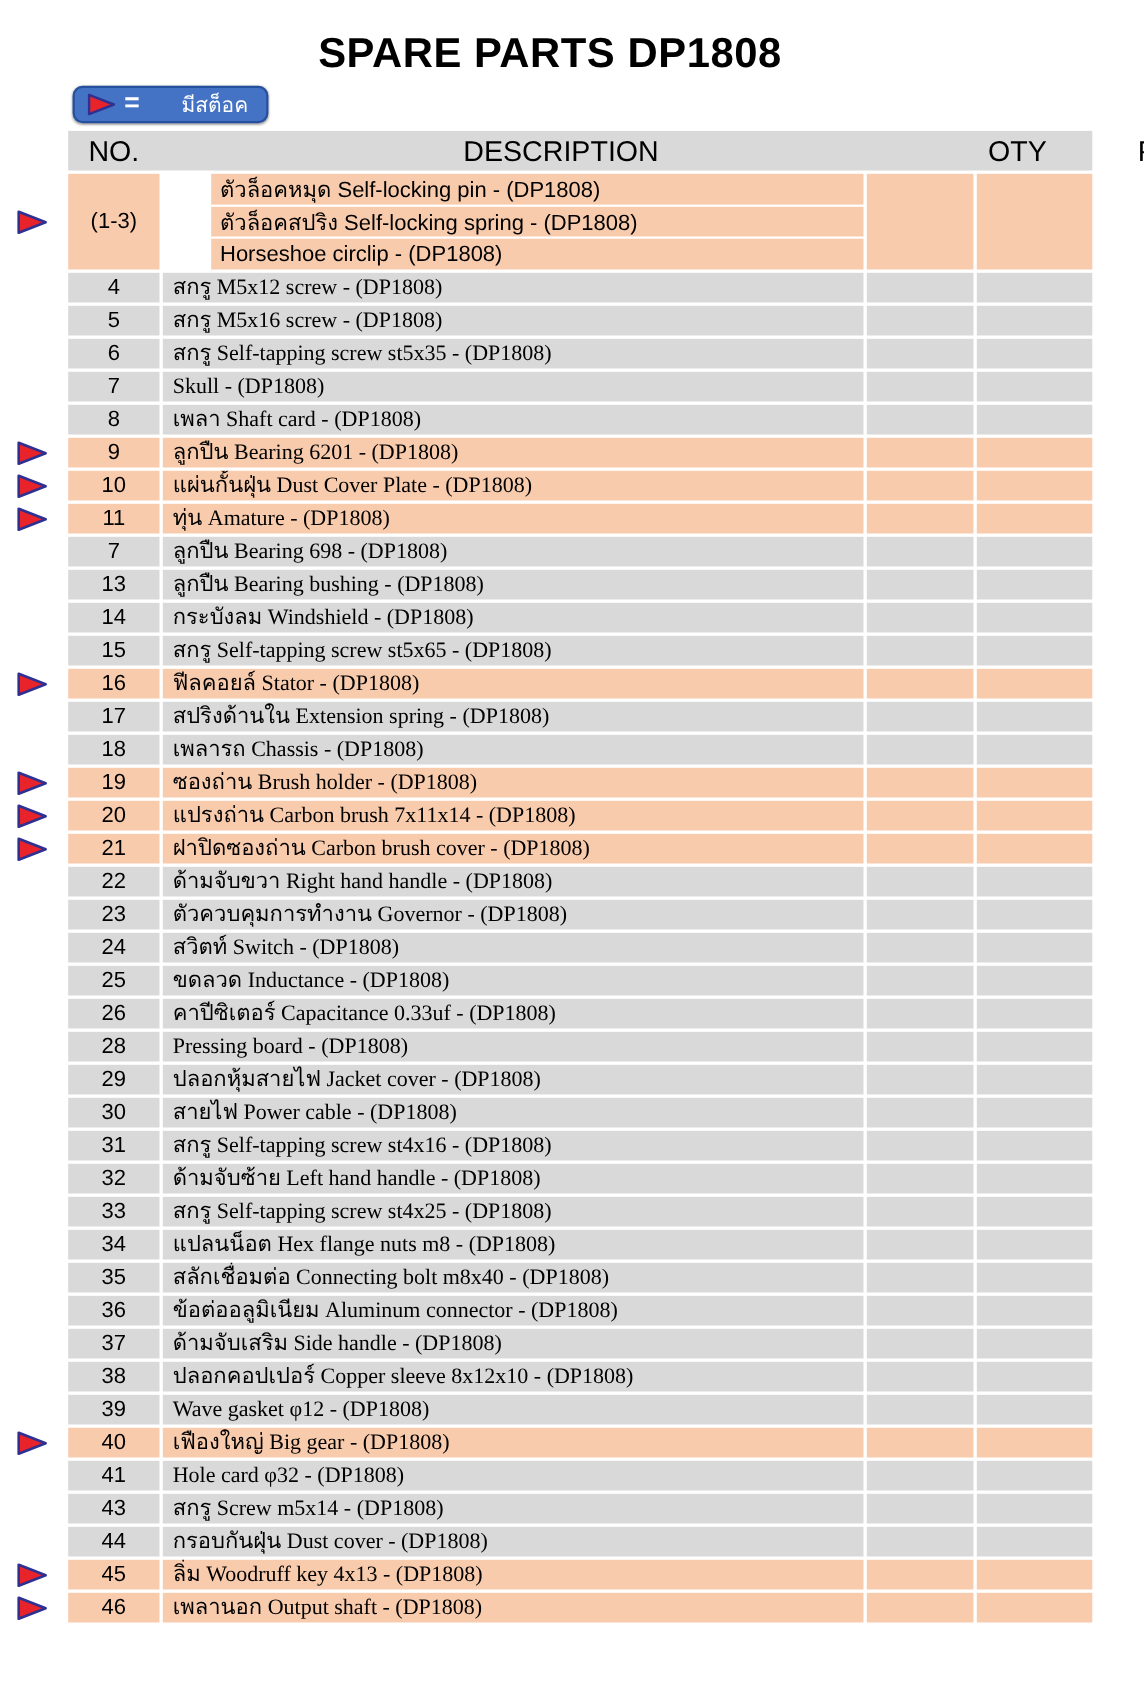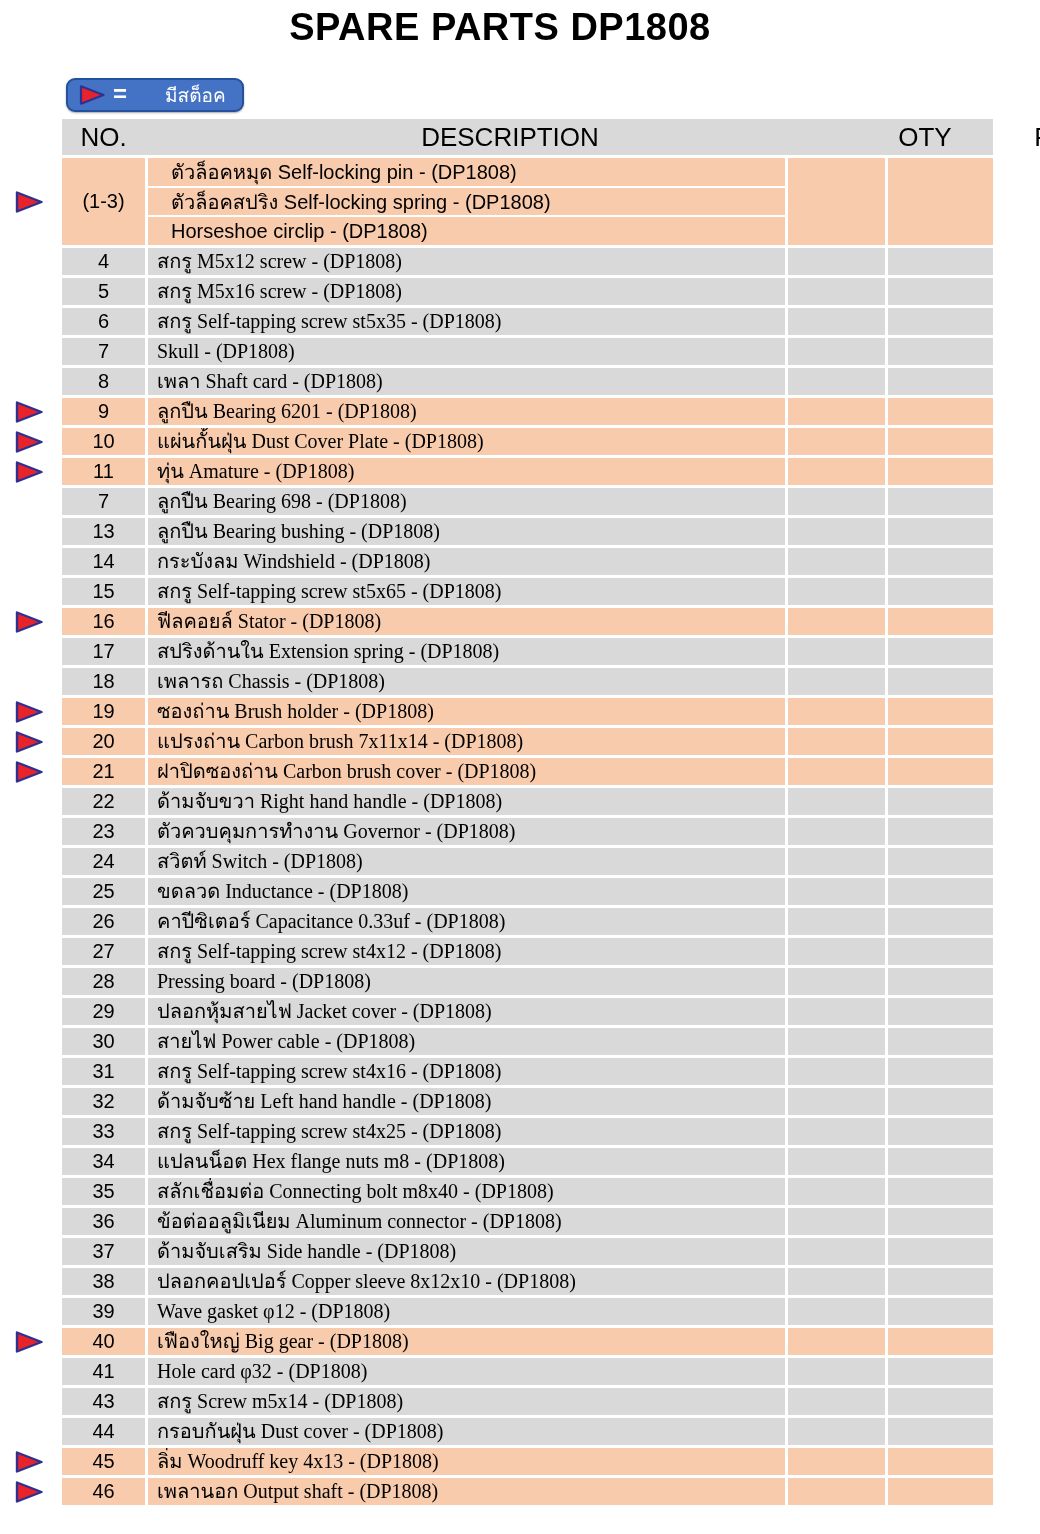--- a/index.html
+++ b/index.html
@@ -2,21 +2,21 @@
 <html><head>
 <meta charset="utf-8">
 <style>
   html,body { margin:0; padding:0; }
   body {
     width:1040px; height:1534px; position:relative; overflow:hidden;
     background:#ffffff; color:#000;
     font-family:"Liberation Sans","DejaVu Sans",sans-serif;
   }
   .page-title {
-    position:absolute; top:6px; left:0; width:1000px;
+    position:absolute; top:28px; left:0; width:1000px;
     text-align:center; font-size:38px; font-weight:600; letter-spacing:0.5px;
   }
   
   .legend {
     position:absolute; left:66px; top:78px; width:178px; height:34px;
     background:#4472c4; border:2px solid #24509e; border-radius:9px;
     box-sizing:border-box; display:flex; align-items:center; gap:7px;
     padding:0 10px; box-shadow:0 1px 2px rgba(0,0,0,.35);
   }
   .legend svg { width:28px; height:22px; flex:0 0 auto; }
@@ -41,21 +41,21 @@
   .cell-desc { padding-left:9px;font-family:Liberation Serif, serif; }
   
   .group-row {
     display:grid; grid-template-columns:83px 637px 97px 105px;
     grid-template-rows:repeat(3,1fr); column-gap:3px; row-gap:2px;
     height:87px; margin-bottom:3px; position:relative;
     font-size:20px;
   }
   .group-row .cell { background:#f8cbad; overflow:hidden; white-space:nowrap; }
   .group-no { grid-column:1; grid-row:1/4; display:flex; align-items:center; justify-content:center; }
-  .group-desc { grid-column:2; padding-left:23px; display:flex; align-items:center; }
+  .group-desc { grid-column:2; padding-left:8px; display:flex; align-items:center;margin-left:44px; }
   .group-oty { grid-column:3; grid-row:1/4; }
   .group-price { grid-column:4; grid-row:1/4; }
   
   .stock-arrow { display:none; }
   .row.in-stock .stock-arrow, .group-row .stock-arrow {
     display:block; position:absolute; left:-48px; top:50%;
     transform:translateY(-50%); width:30px; height:24px;
   }
   .stock-arrow svg { width:30px; height:24px; display:block; }
   .tri { fill:#e8232a; stroke:#2e3192; stroke-width:2.4; stroke-linejoin:round; }
@@ -280,27 +280,20 @@
   </div>
       <div class="row">
 
     <div class="cell cell-no">26</div>
     <div class="cell cell-desc">คาปีซิเตอร์ Capacitance 0.33uf - (DP1808)</div>
     <div class="cell cell-oty"></div>
     <div class="cell cell-price"></div>
   </div>
       <div class="row">
 
-    <div class="cell cell-no">27</div>
-    <div class="cell cell-desc">สกรู Self-tapping screw st4x12 - (DP1808)</div>
-    <div class="cell cell-oty"></div>
-    <div class="cell cell-price"></div>
-  </div>
-      <div class="row">
-
     <div class="cell cell-no">28</div>
     <div class="cell cell-desc">Pressing board - (DP1808)</div>
     <div class="cell cell-oty"></div>
     <div class="cell cell-price"></div>
   </div>
       <div class="row">
 
     <div class="cell cell-no">29</div>
     <div class="cell cell-desc">ปลอกหุ้มสายไฟ Jacket cover - (DP1808)</div>
     <div class="cell cell-oty"></div>

